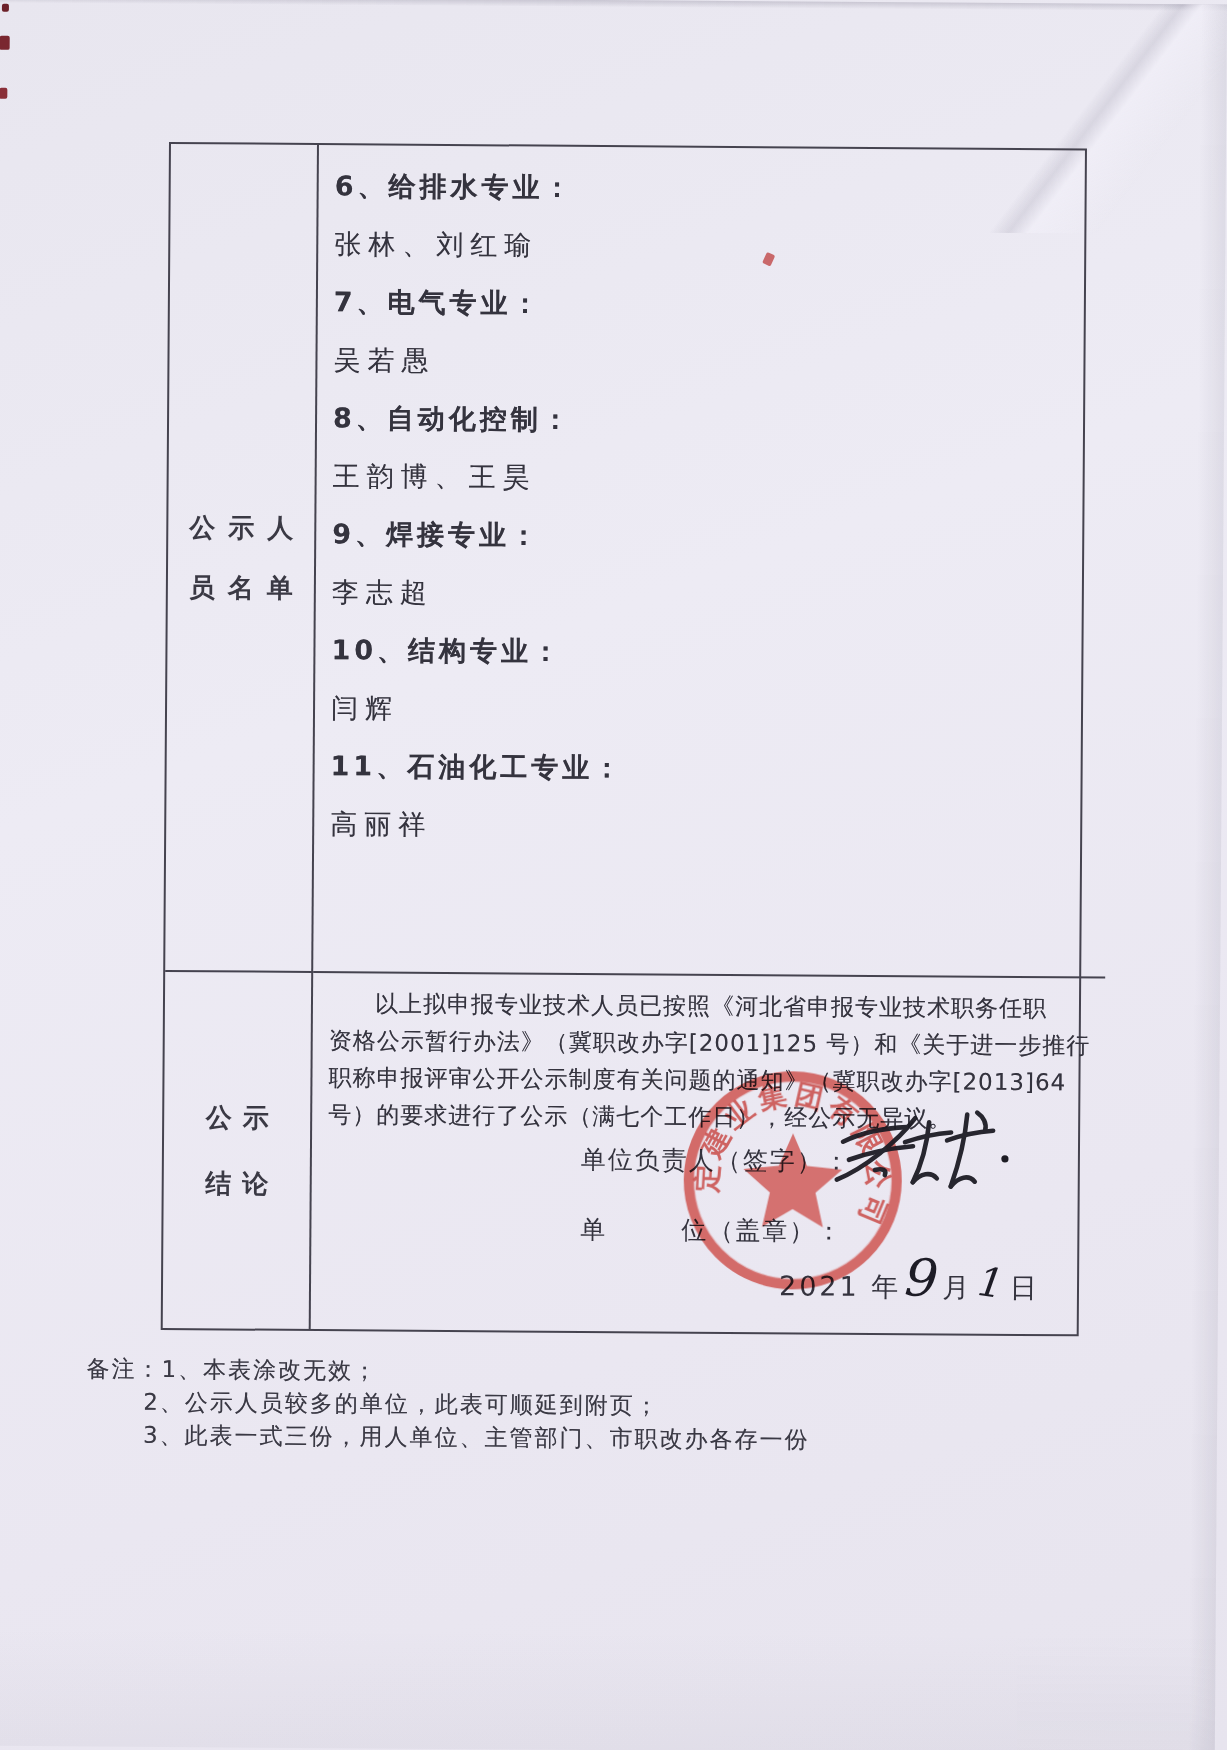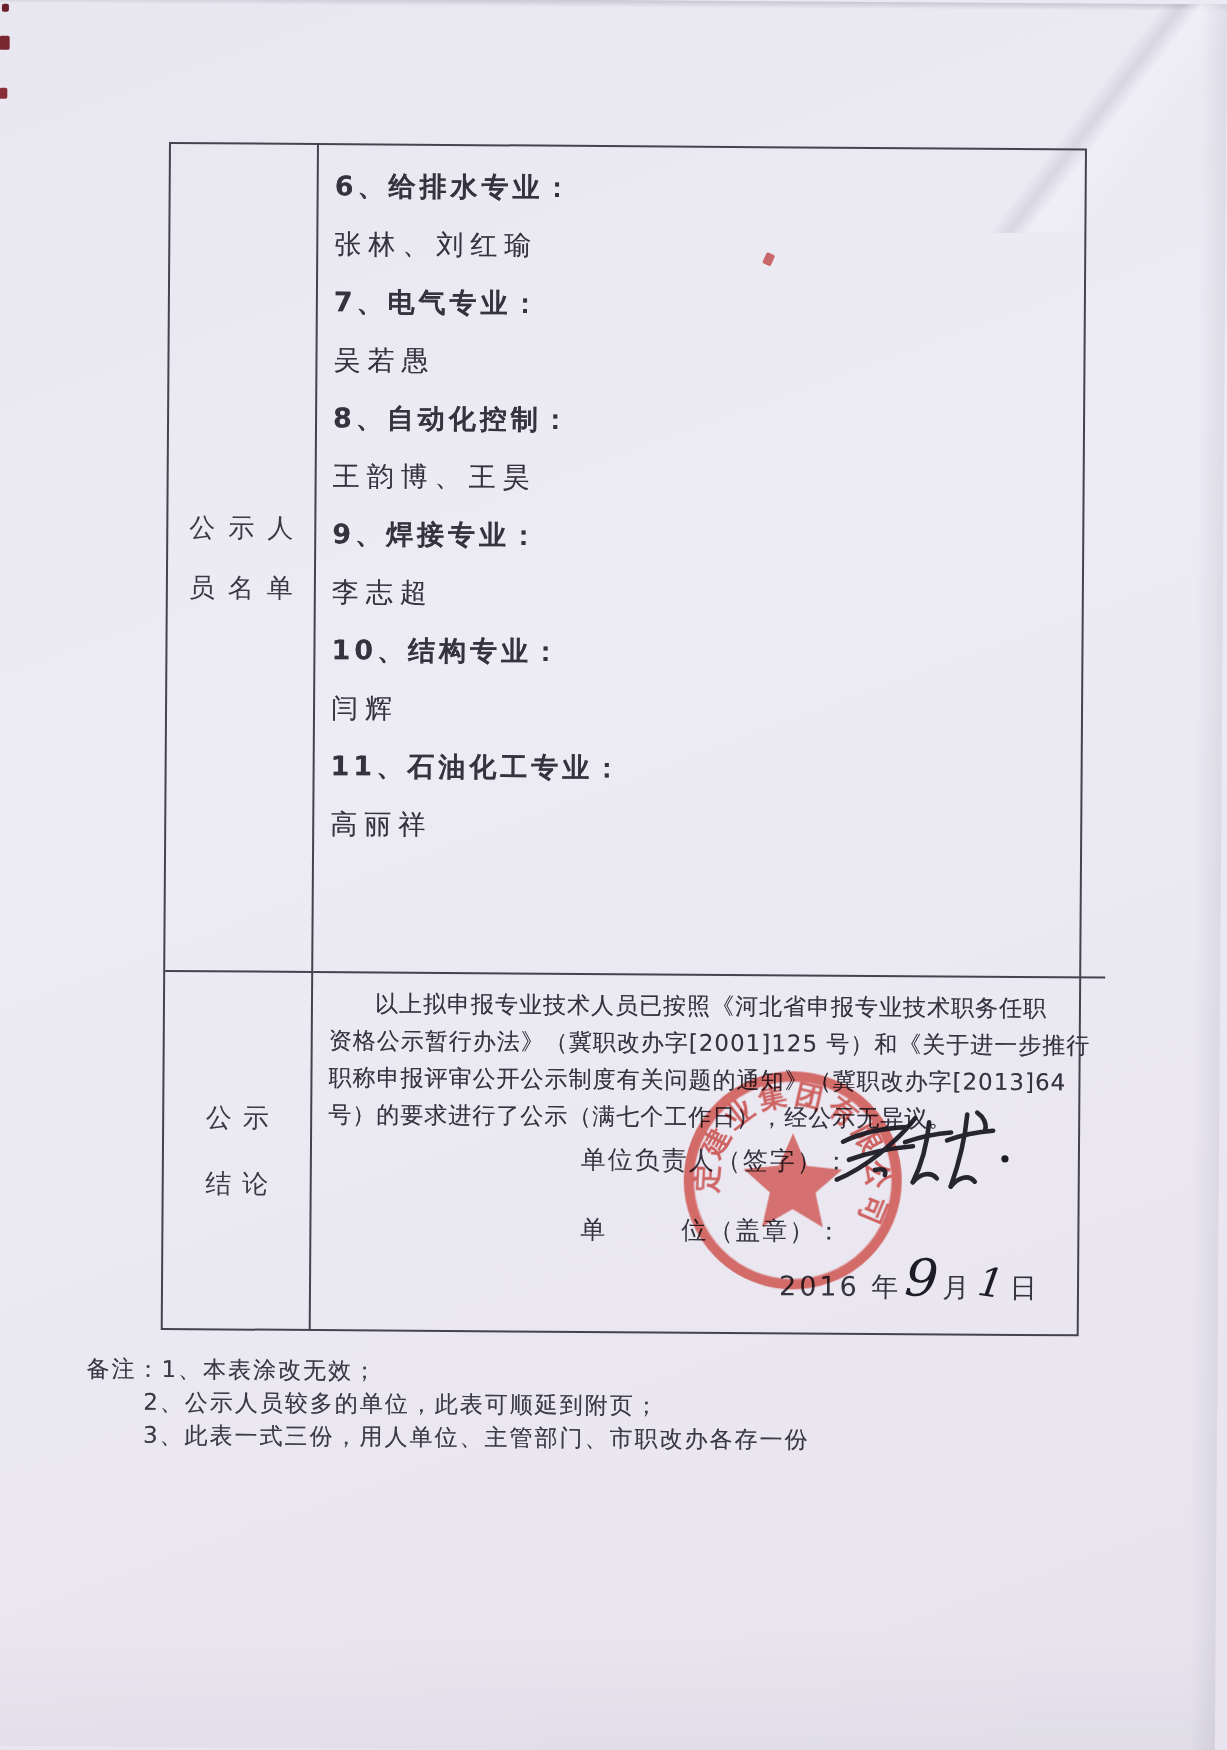--- a/index.html
+++ b/index.html
@@ -41,21 +41,21 @@
     grid-template-rows:828px 356px;
     border:2px solid #45434f;
     background:transparent;
   }
   .cell { border-color:#45434f; }
   .label-cell {
     border-right:2px solid #45434f;
     display:flex; flex-direction:column; align-items:center; justify-content:center;
     font-size:26px; color:#3a3944;
   }
-  .label-cell .label-line { letter-spacing:13px; text-indent:13px; line-height:30px; }
+  .label-cell .label-line { letter-spacing:13px; text-indent:13px; line-height:30px;font-weight:bold; }
   .row1 { border-bottom:2px solid #45434f; }
   .label-cell.row2 .label-line { letter-spacing:11px; text-indent:11px; }
   .label-cell.row1 { gap:30px; }
   .label-cell.row2 { gap:36px; }
 
   .personnel-cell { padding:26px 14px 0 16px; overflow:hidden; }
   .item-heading {
     font-size:27px; font-weight:bold; letter-spacing:4px;
     line-height:30px; margin-bottom:28px; white-space:nowrap;
     text-shadow:0 0 .5px rgba(52,51,62,.55);
@@ -164,21 +164,21 @@
 
       <div class="sig-row">单位负责人（签字）：</div>
 
       <div class="seal-row">
         <span>单</span>
         <span class="seal-gap"></span>
         <span>位（盖章）：</span>
       </div>
 
       <div class="date-row">
-        <span>2016</span>&nbsp;<span>年</span><span class="hand-digit hand-month">9</span><span>月</span><span class="hand-digit hand-day">1</span><span>日</span>
+        <span>2021</span>&nbsp;<span>年</span><span class="hand-digit hand-month">9</span><span>月</span><span class="hand-digit hand-day">1</span><span>日</span>
       </div>
     </div>
   </div>
 
   <div class="stamp">
     <svg width="246" height="246" viewBox="0 0 246 246">
       <defs>
         <path id="arcPath" d="M123,123 m-76,0 a76,76 0 1,1 152,0 a76,76 0 1,1 -152,0"></path>
       </defs>
       <circle cx="123" cy="123" r="104" fill="none" stroke="#cd4c48" stroke-width="10" opacity="0.92"></circle>

